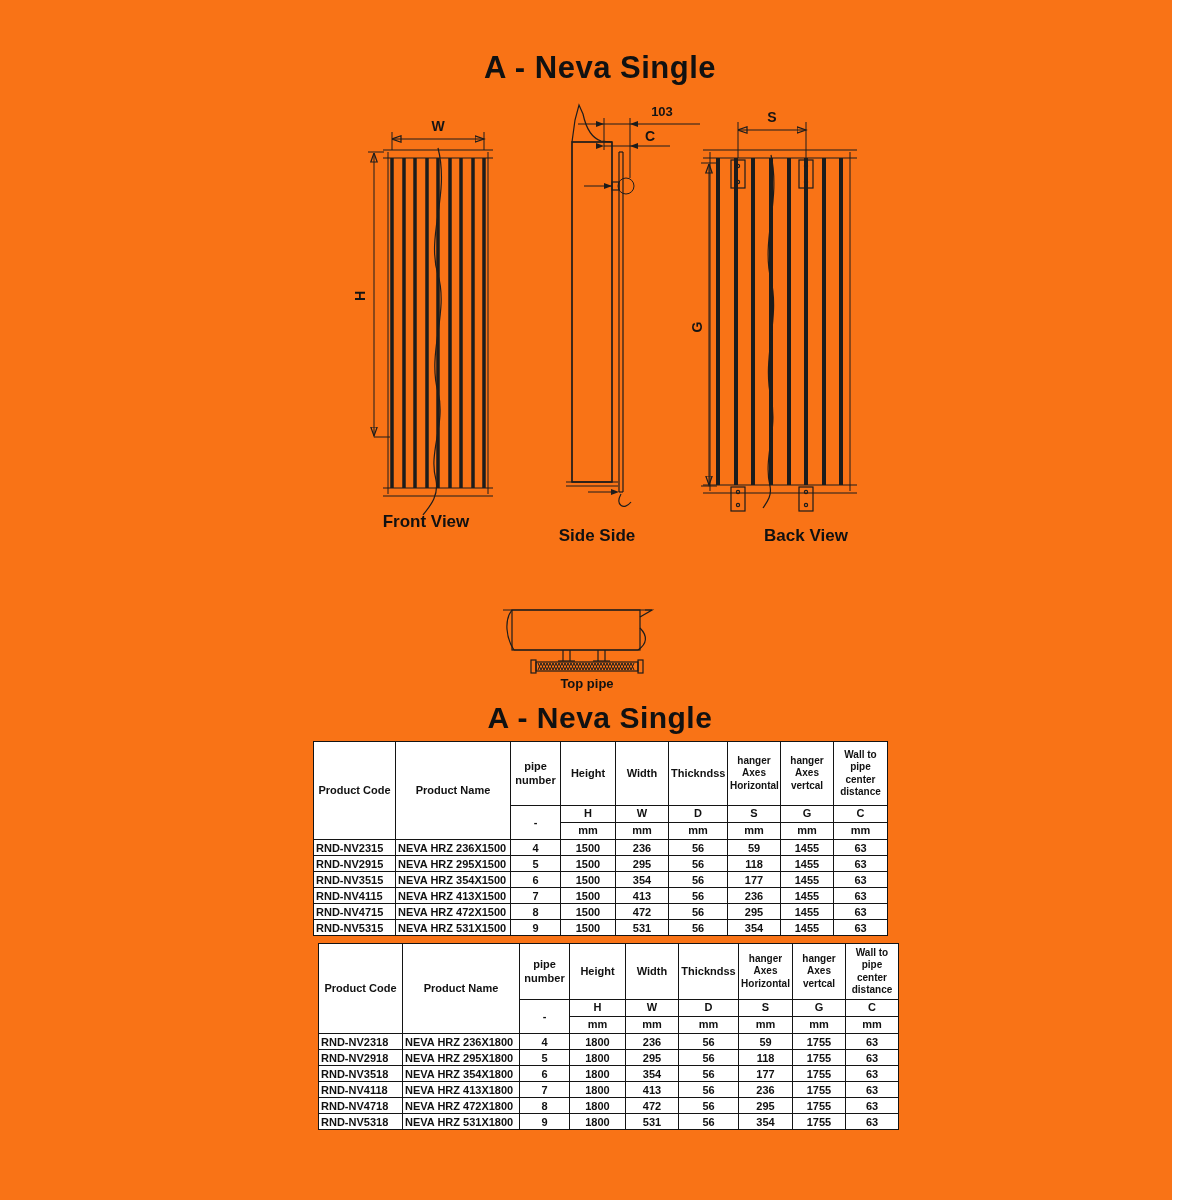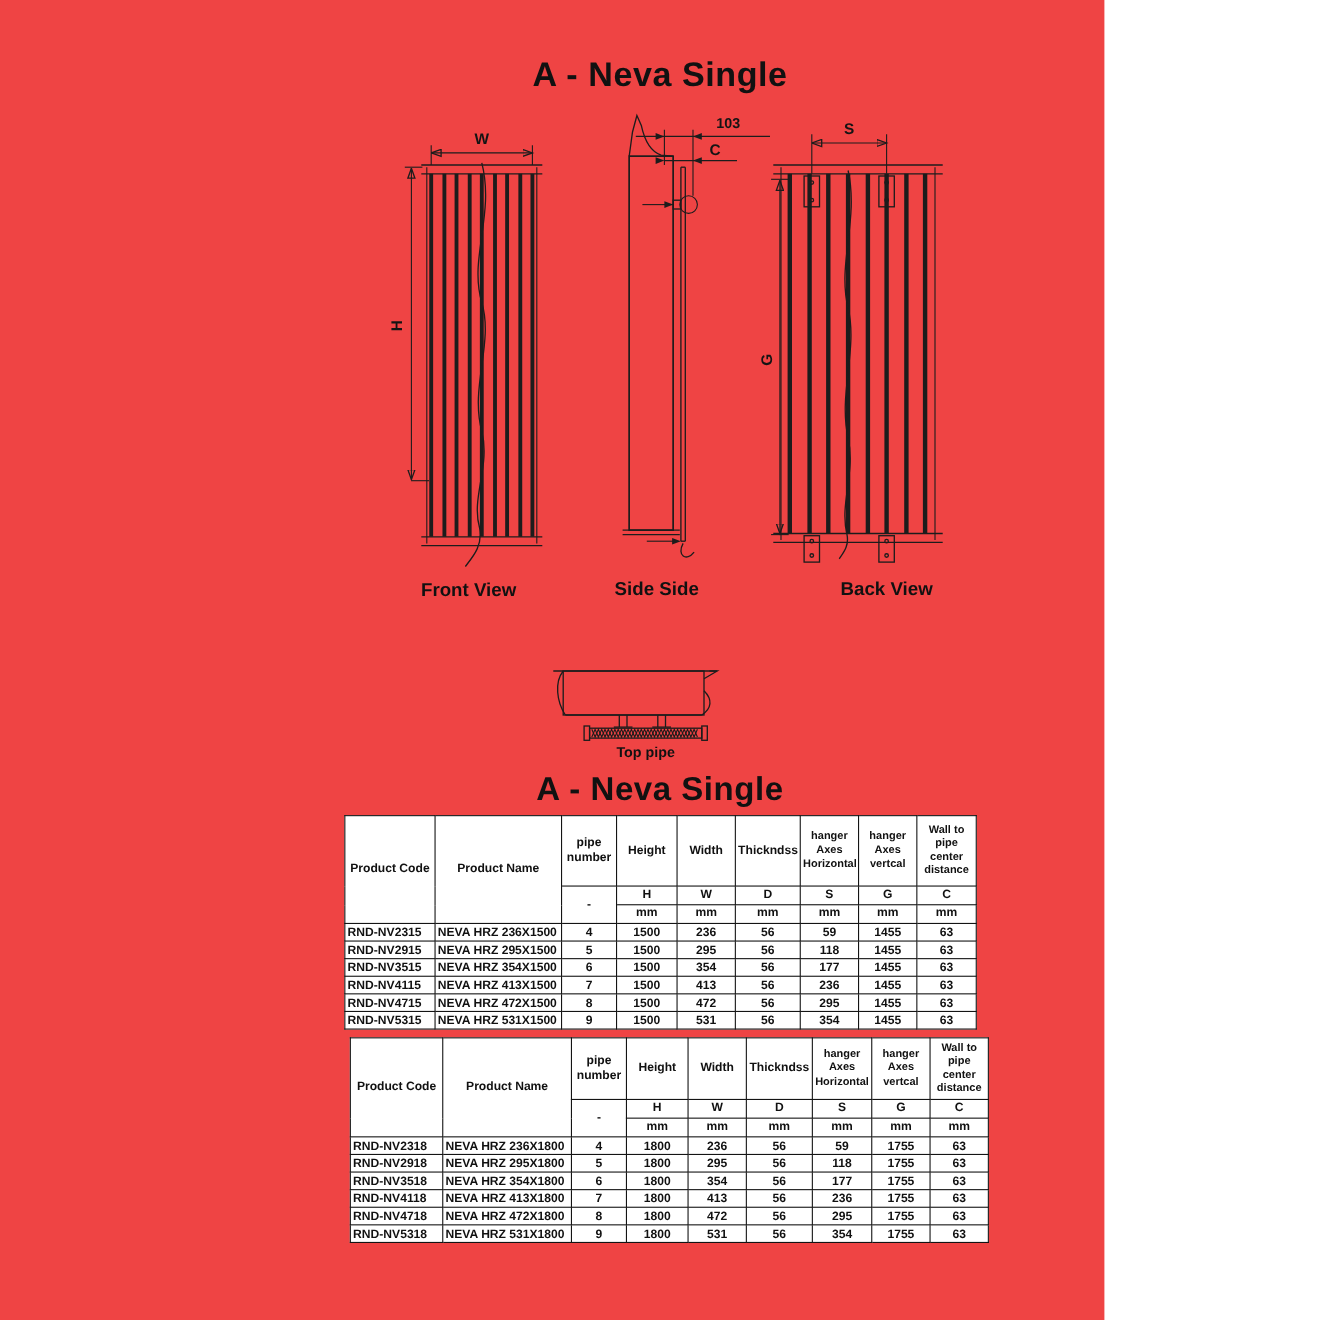--- a/index.html
+++ b/index.html
@@ -1,16 +1,16 @@
 <!DOCTYPE html>
 <html><head>
 <meta charset="utf-8">
 <style>
   html,body{margin:0;padding:0;background:#fff;}
-  #page{position:relative;width:1004px;height:1200px;background:#ef4444;overflow:hidden;
+  #page{position:relative;width:1172px;height:1200px;background:#f97316;overflow:hidden;
         font-family:"Liberation Sans",sans-serif;color:#141414;}
   .title{position:absolute;left:0;width:1200px;text-align:center;font-weight:bold;
          letter-spacing:.5px;color:#111;}
   #title1{top:50px;font-size:31px;}
   #title2{top:701px;font-size:30px;}
   .caption{position:absolute;width:140px;text-align:center;font-weight:bold;font-size:17px;color:#111;}
   .caption.small{font-size:13px;}
   svg{position:absolute;left:0;top:0;}
   svg line, svg path, svg rect, svg polyline, svg circle{stroke:#1c1c1c;stroke-width:1.2;fill:none;}
   svg .thin{stroke-width:1;}
@@ -176,21 +176,21 @@
       <line x1="593" y1="661" x2="610" y2="661"></line>
 
       <rect x="536" y="662" width="102" height="9"></rect>
       <rect x="531" y="660" width="5" height="13"></rect>
       <rect x="638" y="660" width="5" height="13"></rect>
       <polyline class="thin" points="538,663 541,670 544,663 547,670 550,663 553,670 556,663 559,670 562,663 565,670 568,663 571,670 574,663 577,670 580,663 583,670 586,663 589,670 592,663 595,670 598,663 601,670 604,663 607,670 610,663 613,670 616,663 619,670 622,663 625,670 628,663 631,670 634,663"></polyline>
       <polyline class="thin" points="538,670 541,663 544,670 547,663 550,670 553,663 556,670 559,663 562,670 565,663 568,670 571,663 574,670 577,663 580,670 583,663 586,670 589,663 592,670 595,663 598,670 601,663 604,670 607,663 610,670 613,663 616,670 619,663 622,670 625,663 628,670 631,663 634,670"></polyline>
     </g>
   </svg>
 
-  <div class="caption" style="left:356px;top:527px;">Front View</div>
+  <div class="caption" style="left:356px;top:512px;">Front View</div>
   <div class="caption" style="left:527px;top:526px;">Side Side</div>
 
   <div class="caption" style="left:736px;top:526px;">Back View</div>
   <div class="caption small" style="left:517px;top:676px;">Top pipe</div>
 
   <div id="title2" class="title">A - Neva Single</div>
 
   <table id="table1" style="left:313px;top:741px;width:574px;">
     <colgroup>
       <col style="width:82px">

